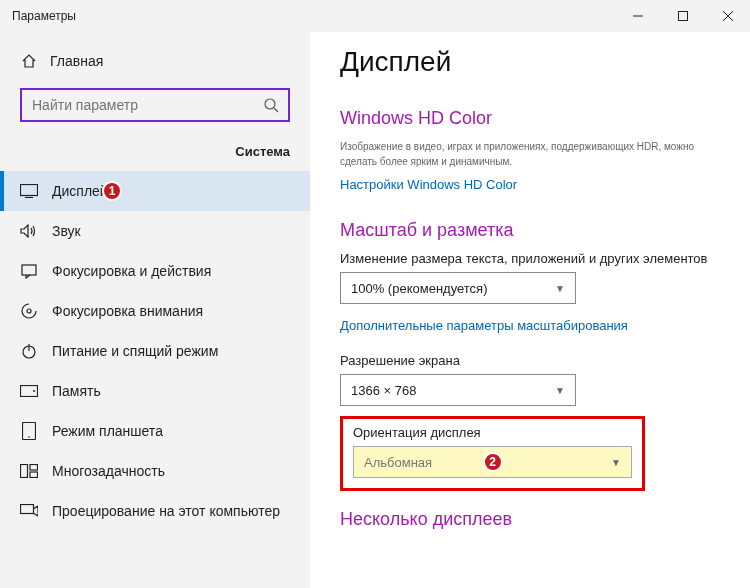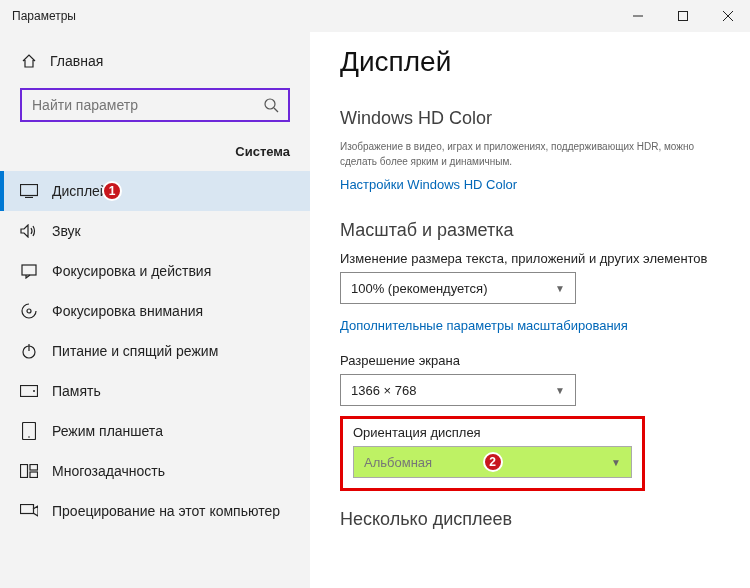--- a/index.html
+++ b/index.html
@@ -12,26 +12,26 @@
   .home { display: flex; align-items: center; padding: 8px 20px; font-size: 14px; color: #222; gap: 12px; }
   .search { margin: 10px 20px 18px 20px; height: 34px; border: 2px solid #6d28d9; display: flex; align-items: center; padding: 0 8px 0 10px; font-size: 14px; color: #777; background: #f3f3f3; }
   .search input { flex: 1; border: none; outline: none; background: transparent; font-size: 14px; }
   .catlabel { padding: 4px 20px 12px 20px; font-size: 13px; font-weight: 600; color: #222; text-align: right; }
   .nav-item { display: flex; align-items: center; height: 40px; padding: 0 20px; font-size: 14px; color: #222; gap: 14px; position: relative; }
   .nav-item.active { background: #d9e6f2; }
   .nav-item.active::before { content: ""; position: absolute; left: 0; top: 0; bottom: 0; width: 4px; background: #0078d4; }
   .icon { width: 18px; height: 18px; display: flex; align-items: center; justify-content: center; flex-shrink: 0; }
   .main { flex: 1; padding: 14px 26px 0 30px; overflow: hidden; position: relative; }
   .main h1 { font-size: 28px; font-weight: 400; margin-bottom: 30px; color: #111; }
-  .main h2 { font-size: 18px; font-weight: 400; margin: 6px 0 10px 0; color: #404040; }
+  .main h2 { font-size: 18px; font-weight: 400; margin: 6px 0 10px 0; color: #a21caf; }
   .desc { font-size: 10px; color: #666; line-height: 1.5; margin-bottom: 4px; }
   .link { font-size: 13px; color: #0067b8; margin: 4px 0 22px 0; display: inline-block; }
   .label { font-size: 13px; color: #222; margin: 8px 0 6px 0; }
   .dropdown { width: 236px; height: 32px; border: 1px solid #888; display: flex; align-items: center; justify-content: space-between; padding: 0 10px; font-size: 13px; color: #222; background: #fff; margin-bottom: 10px; }
-  .dropdown.disabled { background: #bef264; color: #777; border-color: #aaa; }
+  .dropdown.disabled { background: #fef9c3; color: #777; border-color: #aaa; }
   .chev { color: #666; font-size: 10px; }
   .redbox { border: 3px solid #e20000; padding: 6px 10px 10px 10px; margin-top: 8px; width: 305px; }
   .badge { position: absolute; width: 20px; height: 20px; border-radius: 50%; background: #c8171e; color: #fff; font-size: 12px; font-weight: 700; display: flex; align-items: center; justify-content: center; border: 2px solid #fff; z-index: 5; }
   svg { display: block; }
 </style>
 </head>
 <body>
 
 <div class="titlebar">
   <span class="title">Параметры</span>

